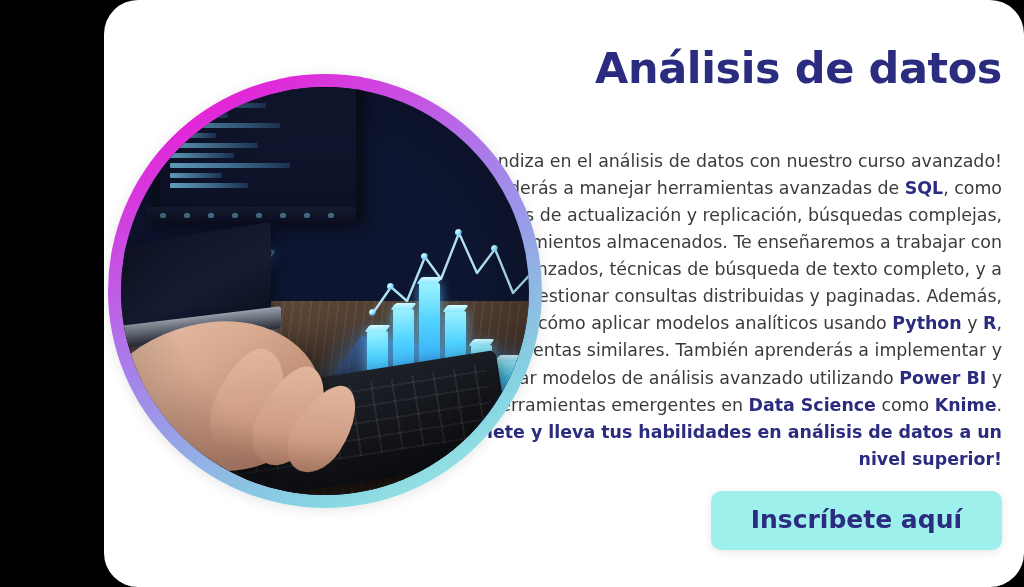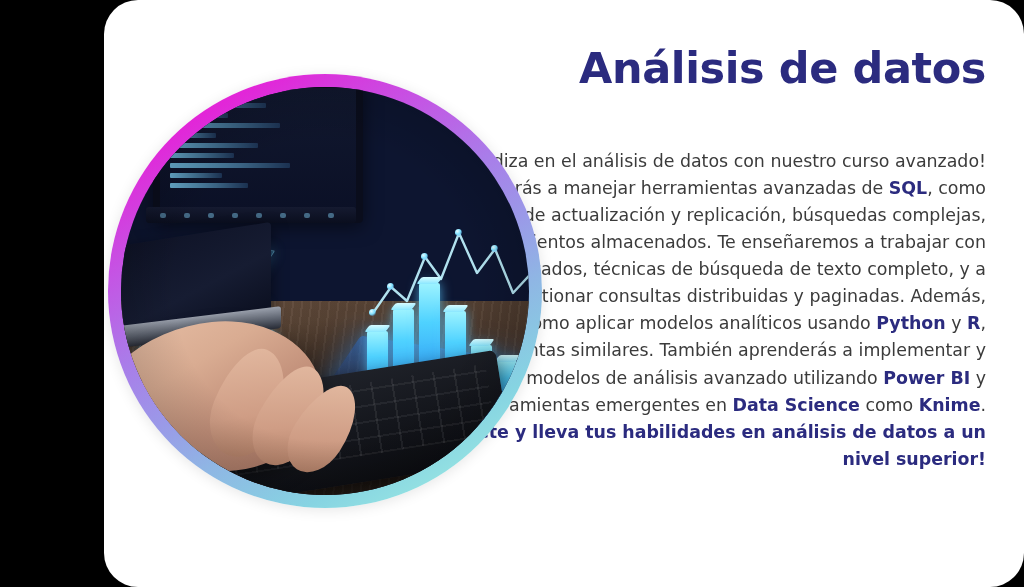--- a/index.html
+++ b/index.html
@@ -236,21 +236,21 @@
       repeating-linear-gradient(-28deg, rgba(110,200,255,0.08) 0 1px, rgba(0,0,0,0) 1px 30px);
   }
   .ph-vignette {
     left: 0; top: 0; width: 408px; height: 408px;
     background: radial-gradient(circle at 50% 50%, rgba(0,0,0,0) 52%, rgba(0,0,0,0.34) 100%);
   }
 
   
   #content {
     position: absolute;
-    left: 306px;          
+    left: 322px;          
     top: 0;
     width: 576px;         
     height: 435px;
     text-decoration: underline;
   }
 
   #title {
     position: absolute;
     left: 0;
     top: 45px;
@@ -428,16 +428,19 @@
 
     <div id="content">
 
       <div id="title">Análisis de datos</div>
 
 
       <div id="body">
         <span>¡Profundiza en el análisis de datos con nuestro curso avanzado! Aprenderás a manejar herramientas avanzadas de </span><b>SQL</b><span>, como sentencias de actualización y replicación, búsquedas complejas, y procedimientos almacenados. Te enseñaremos a trabajar con filtros avanzados, técnicas de búsqueda de texto completo, y a gestionar consultas distribuidas y paginadas. Además, descubrirás cómo aplicar modelos analíticos usando </span><b>Python</b><span> y </span><b>R</b><span>, o herramientas similares. También aprenderás a implementar y gestionar modelos de análisis avanzado utilizando </span><b>Power BI</b><span> y otras herramientas emergentes en </span><b>Data Science</b><span> como </span><b>Knime</b><span>.</span> <span class="cta-line">¡Únete y lleva tus habilidades en análisis de datos a un nivel superior!</span>
       </div>
 
+      <div id="cta-row">
+        <button id="cta-button">Inscríbete aquí</button>
+      </div>
 
     </div>
   </div>
 </div>
 
 </body></html>

